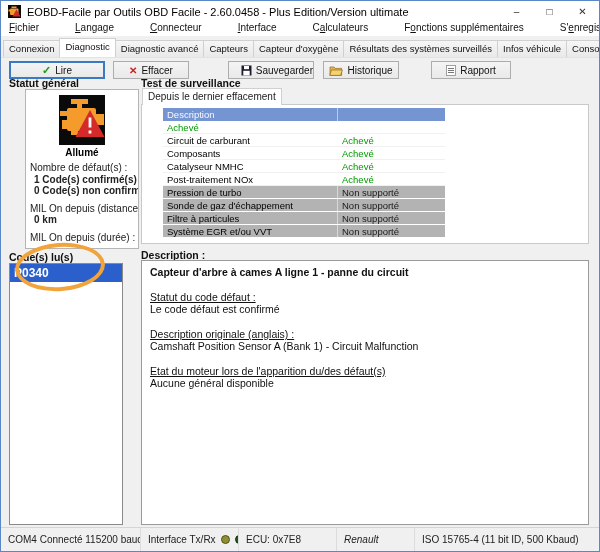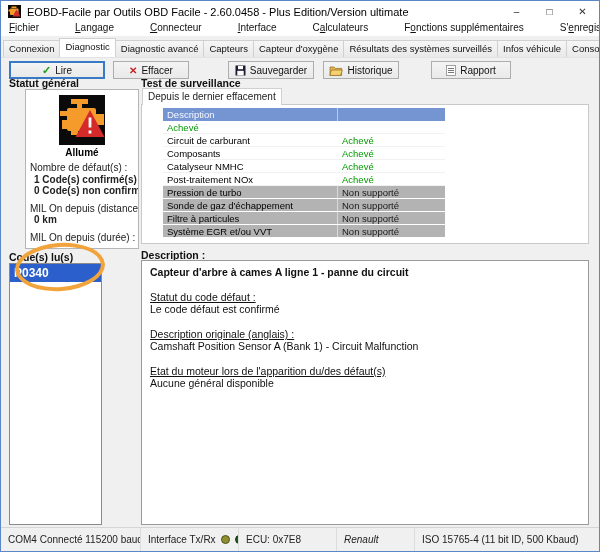--- a/index.html
+++ b/index.html
@@ -36,21 +36,21 @@
   .section-label{position:absolute;font-size:10.5px;font-weight:bold;color:#111;white-space:nowrap;}
   
   .status-panel{position:absolute;left:24px;top:31px;width:114px;height:160px;background:#fff;
                 border:1px solid #b5b5b5;overflow:hidden;}
   .mil-icon{display:block;margin:5px auto 0;width:46px;height:50px;}
   .mil-state{text-align:center;font-size:10px;font-weight:bold;margin-top:2px;}
   .sp-text{padding:4px 0 0 4px;font-size:10px;color:#222;line-height:11.5px;white-space:nowrap;}
   .sp-strong{font-weight:bold;padding-left:4px;}
   .sp-gap{height:6px;}
   
-  .codes-listbox{position:absolute;left:8px;top:205px;width:93px;height:262px;background:#fff;
+  .codes-listbox{position:absolute;left:8px;top:205px;width:114px;height:262px;background:#fff;
                  border:1px solid #8a8a8a;overflow:hidden;}
   .code-item{height:18px;line-height:18px;padding-left:4px;font-size:12px;font-weight:bold;}
   .code-item.selected{background:#2a5fcc;color:#fff;}
   .annotation{position:absolute;left:14px;top:185px;width:90px;height:48px;border:4px solid #f1a33c;
               border-radius:50%;z-index:5;transform:rotate(-4deg);pointer-events:none;}
   
   .subtab{position:absolute;left:141px;top:30px;height:17px;background:#fff;border:1px solid #d0d0d0;
           border-bottom:none;font-size:10px;color:#222;padding:2px 5px 0 5px;white-space:nowrap;z-index:2;}
   .monitor-panel{position:absolute;left:140px;top:46px;width:448px;height:140px;background:#fff;
                  border:1px solid #c9c9c9;}
@@ -123,21 +123,21 @@
   <div class="content">
 
     <div class="btn focused" style="left:8px;width:96px;">
       <span class="check-glyph">✓</span>
       <span>Lire</span>
     </div>
     <div class="btn" style="left:112px;width:76px;">
       <span class="cross-glyph">✕</span>
       <span>Effacer</span>
     </div>
-    <div class="btn" style="left:227px;width:86px;">
+    <div class="btn" style="left:227px;width:86px;justify-content:flex-end;">
       <svg width="11" height="11" viewBox="0 0 11 11">
         <rect x="0.5" y="0.5" width="10" height="10" fill="#1c1c30"></rect>
         <rect x="3" y="1" width="5" height="3.2" fill="#fff"></rect>
         <rect x="2.3" y="5.8" width="6.4" height="4.6" fill="#fff"></rect>
       </svg>
       <span>Sauvegarder</span>
     </div>
     <div class="btn" style="left:322px;width:76px;">
       <svg width="14" height="11" viewBox="0 0 14 11">
         <path d="M1 2 h4 l1.3 1.4 H12.6 v7 H1 z" fill="#e8b34a" stroke="#8a6d1f" stroke-width="0.7"></path>

